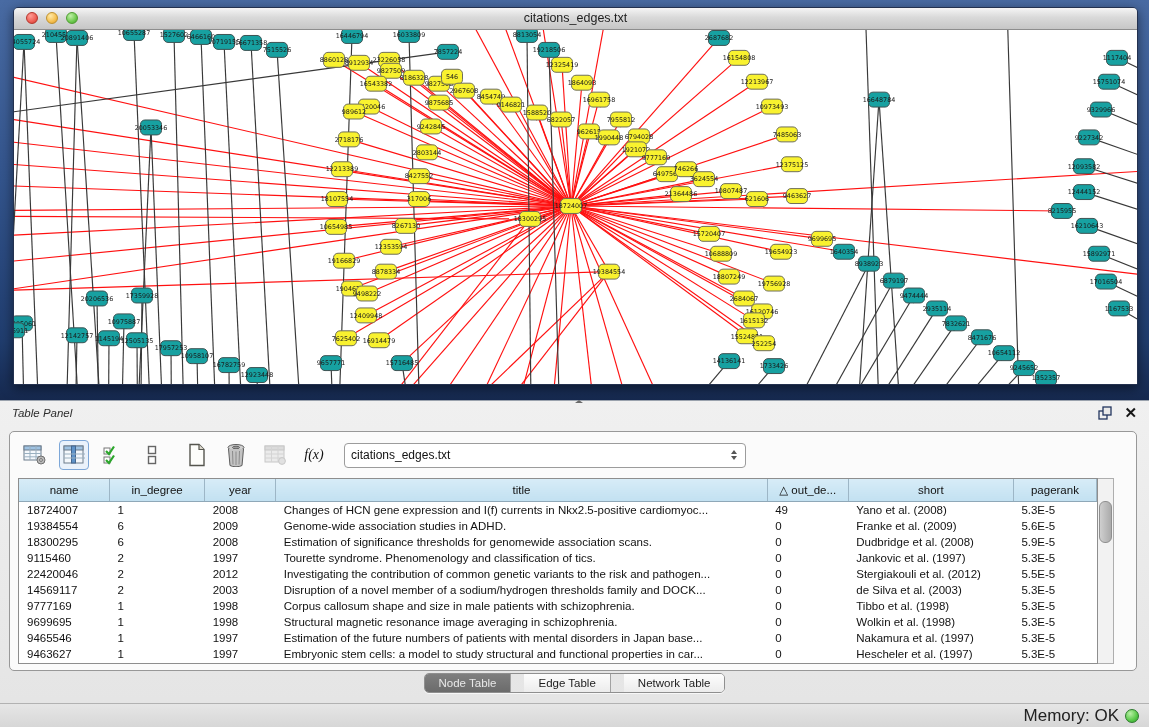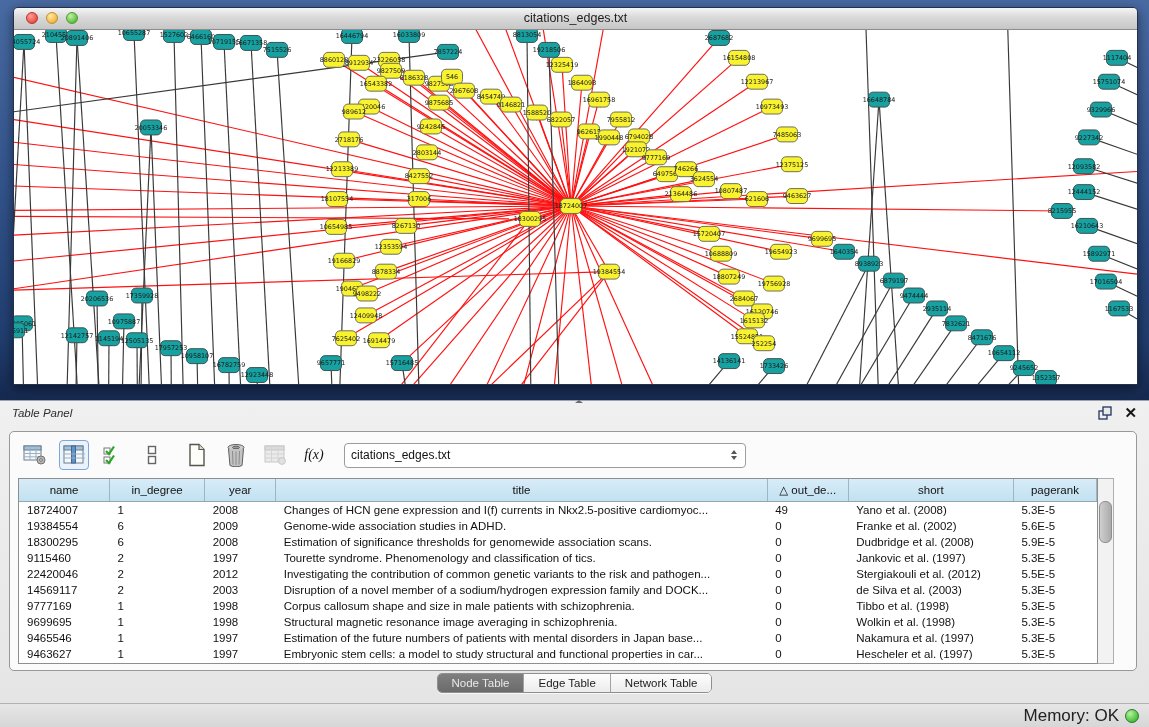--- a/index.html
+++ b/index.html
@@ -60,21 +60,21 @@
   th:nth-child(4),td:nth-child(4){width:488px;}
   th:nth-child(5),td:nth-child(5){width:78px;}
   th:nth-child(6),td:nth-child(6){width:162px;}
   th:nth-child(7),td:nth-child(7){width:80px;}
   .vscroll{width:15px;border:1px solid #aeaeae;border-left:none;background:#f2f2f2;position:relative;}
   .vscroll .thumb{position:absolute;top:22px;left:1px;width:11px;height:40px;border-radius:6px;
     background:linear-gradient(90deg,#cfcfcf,#ababab);border:1px solid #8f8f8f;}
   
   .tabs{position:absolute;left:0;right:0;top:272px;display:flex;justify-content:center;}
   .tabgroup{display:flex;border:1px solid #8f8f8f;border-radius:5px;overflow:hidden;
-    box-shadow:0 1px 0 rgba(255,255,255,.7);}
+    box-shadow:0 1px 0 rgba(255,255,255,.7);gap:13px;}
   .tab{padding:3px 14px;font-size:11.5px;background:linear-gradient(#fdfdfd,#ececec);color:#1c1c1c;
     border-right:1px solid #a2a2a2;cursor:pointer;}
   .tab:last-child{border-right:none;}
   .tab.sel{background:linear-gradient(#7f7f7f,#6b6b6b);color:#e8e8e8;}
   
   .statusbar{position:absolute;left:0;right:0;bottom:0;height:24px;border-top:1px solid #b2b2b2;
     background:linear-gradient(#e6e6e6,#d6d6d6);display:flex;align-items:center;justify-content:flex-end;
     padding:0 10px;gap:6px;}
   .mem-label{font-size:17px;color:#222;}
   .memdot{width:12px;height:12px;border-radius:50%;border:1px solid #2c7a2c;
@@ -860,21 +860,21 @@
                   <td>49</td>
                   <td>Yano et al. (2008)</td>
                   <td>5.3E-5</td>
                 </tr>
                 <tr>
                   <td>19384554</td>
                   <td>6</td>
                   <td>2009</td>
                   <td>Genome-wide association studies in ADHD.</td>
                   <td>0</td>
-                  <td>Franke et al. (2002)</td>
+                  <td>Franke et al. (2009)</td>
                   <td>5.6E-5</td>
                 </tr>
                 <tr>
                   <td>18300295</td>
                   <td>6</td>
                   <td>2008</td>
                   <td>Estimation of significance thresholds for genomewide association scans.</td>
                   <td>0</td>
                   <td>Dudbridge et al. (2008)</td>
                   <td>5.9E-5</td>
@@ -894,21 +894,21 @@
                   <td>2012</td>
                   <td>Investigating the contribution of common genetic variants to the risk and pathogen...</td>
                   <td>0</td>
                   <td>Stergiakouli et al. (2012)</td>
                   <td>5.5E-5</td>
                 </tr>
                 <tr>
                   <td>14569117</td>
                   <td>2</td>
                   <td>2003</td>
-                  <td>Disruption of a novel member of a sodium/hydrogen expression family and DOCK...</td>
+                  <td>Disruption of a novel member of a sodium/hydrogen thresholds family and DOCK...</td>
                   <td>0</td>
                   <td>de Silva et al. (2003)</td>
                   <td>5.3E-5</td>
                 </tr>
                 <tr>
                   <td>9777169</td>
                   <td>1</td>
                   <td>1998</td>
                   <td>Corpus callosum shape and size in male patients with schizophrenia.</td>
                   <td>0</td>

